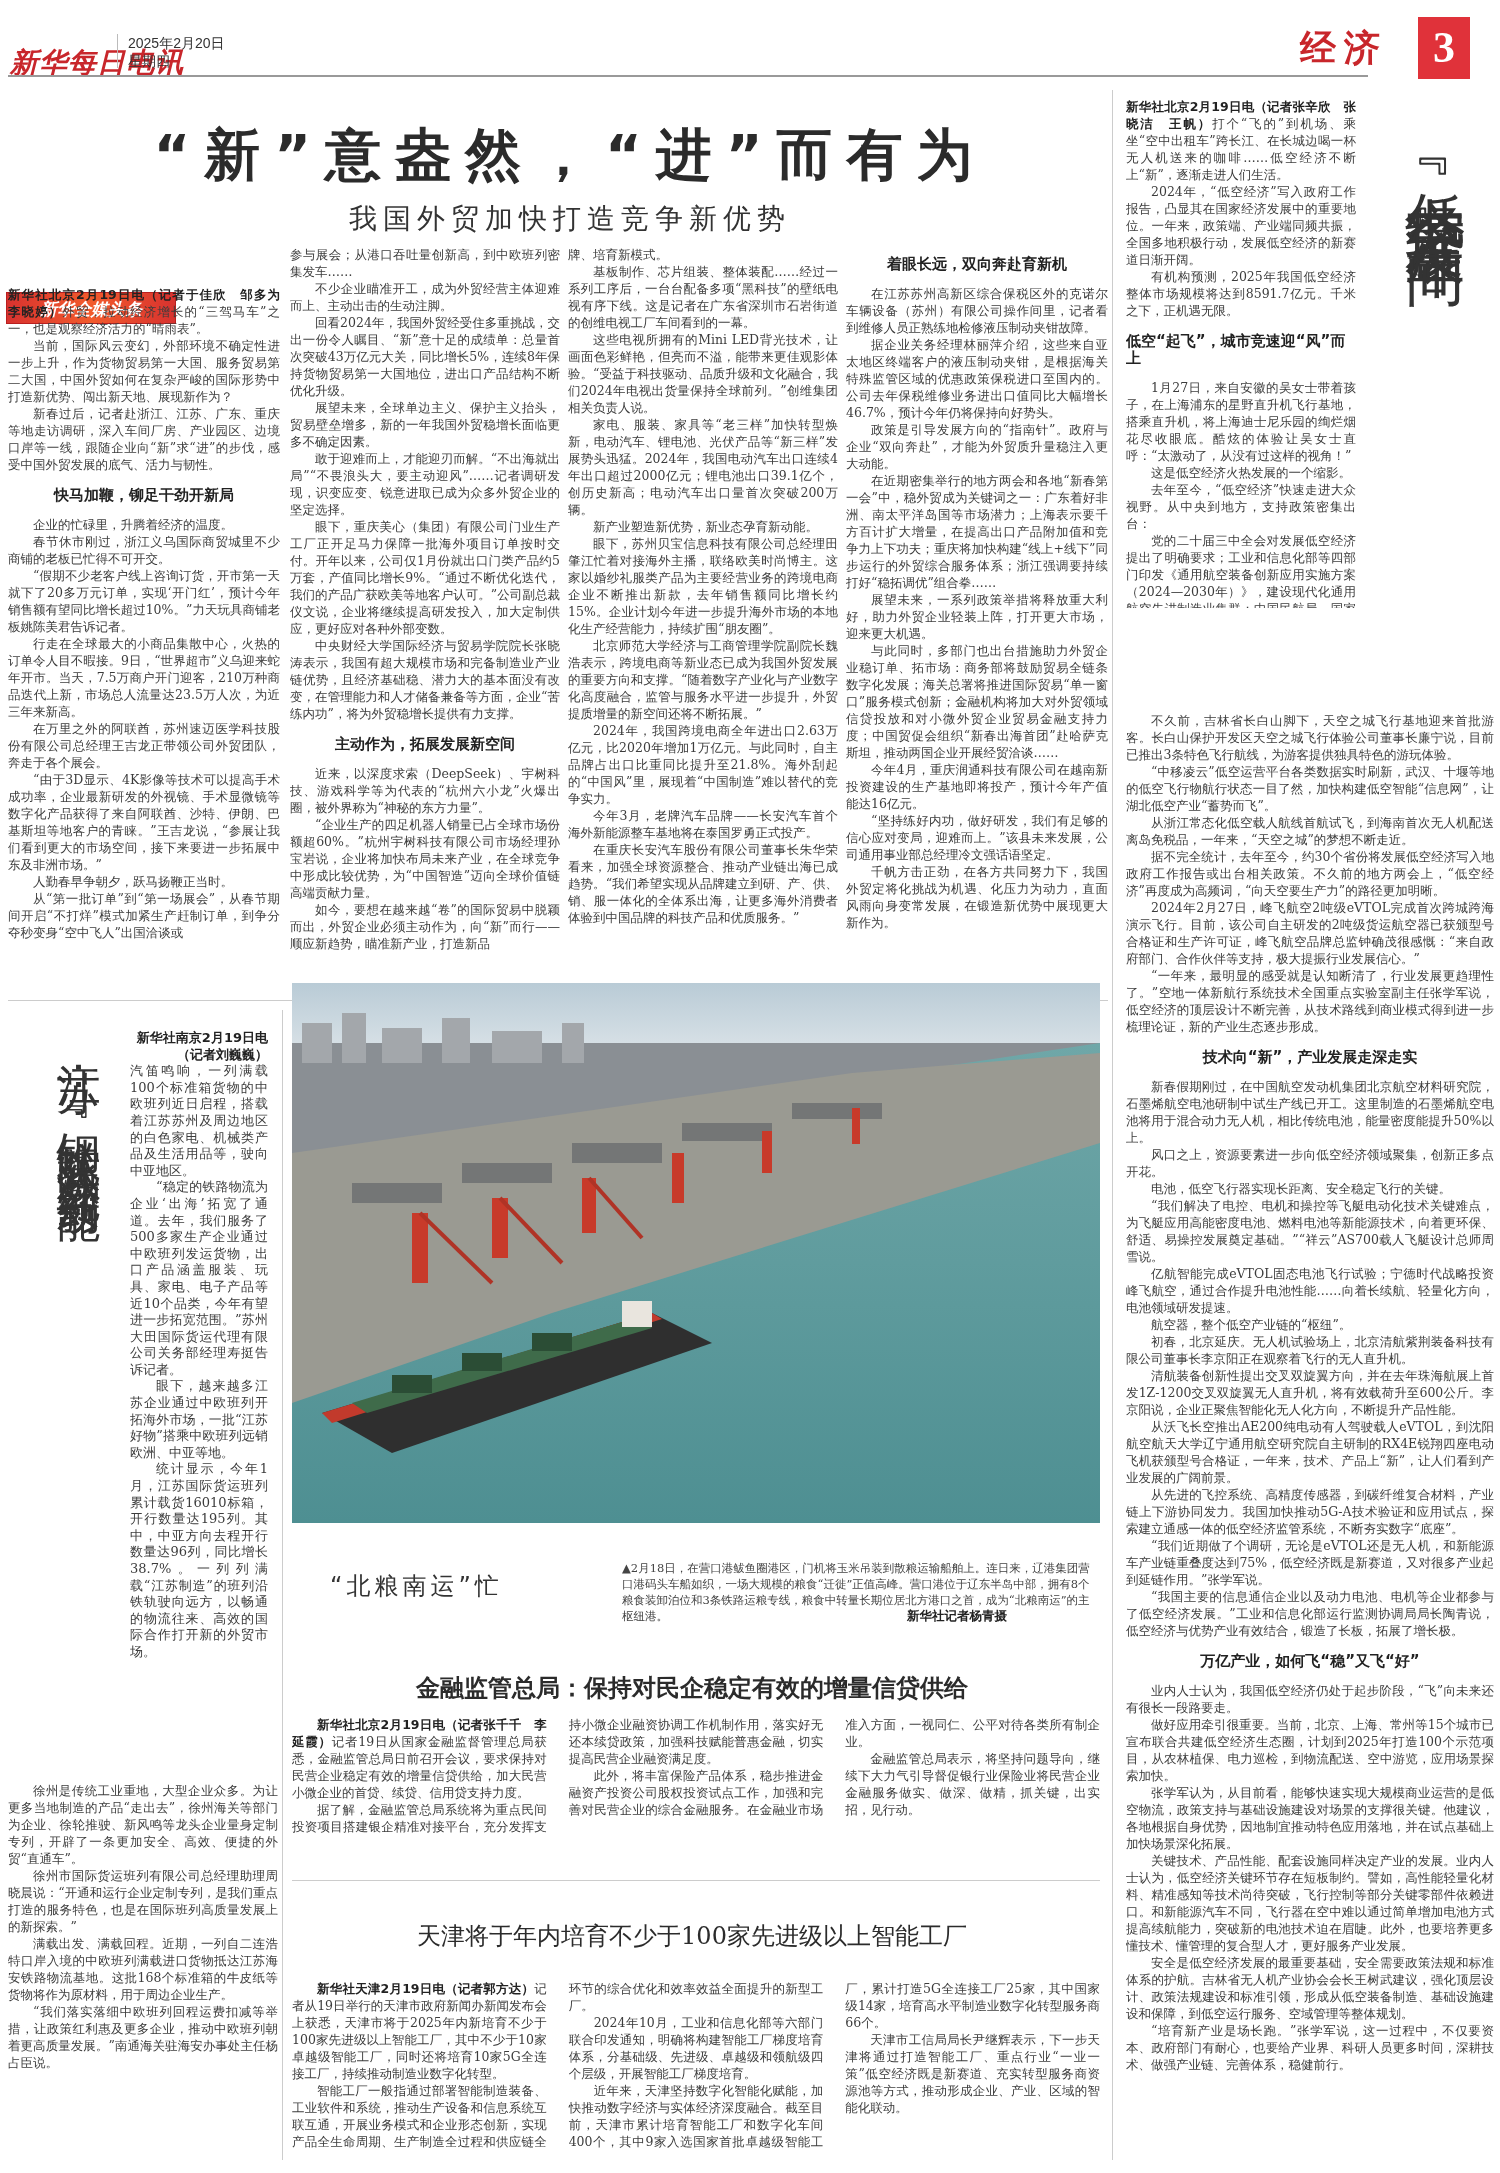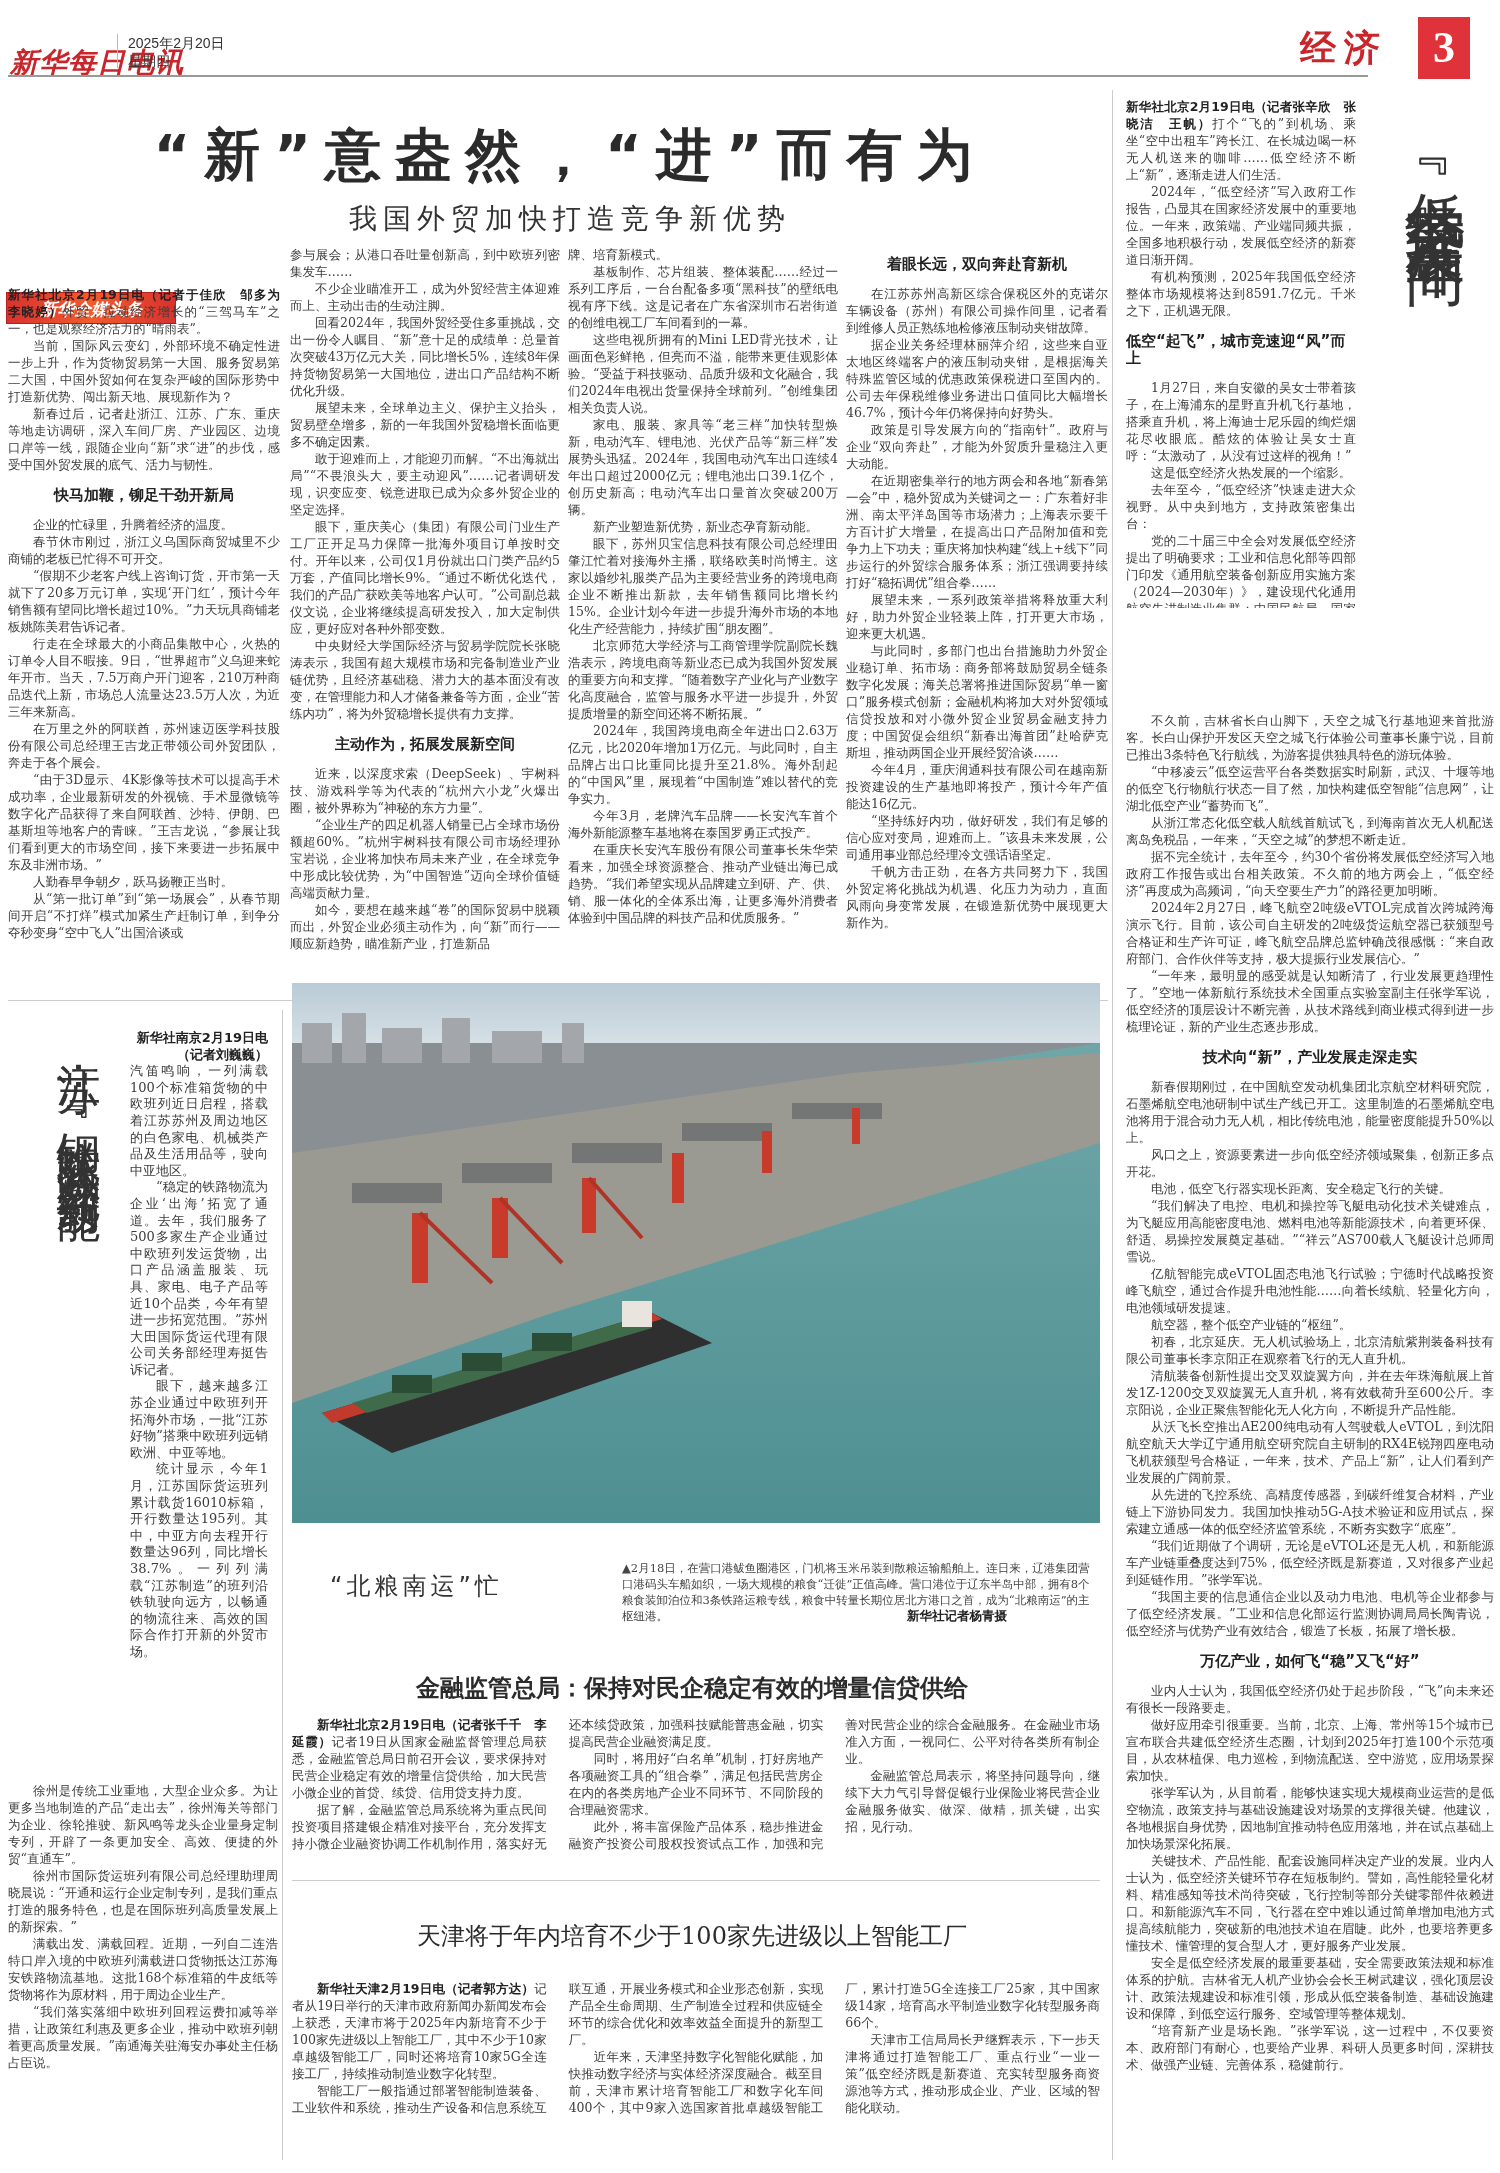--- a/index.html
+++ b/index.html
@@ -225,25 +225,25 @@
   </svg>
 </div>
 <div class="abs caption-title">“北粮南运”忙</div>
 <div class="abs caption-body">▲2月18日，在营口港鲅鱼圈港区，门机将玉米吊装到散粮运输船舶上。连日来，辽港集团营口港码头车船如织，一场大规模的粮食“迁徙”正值高峰。营口港位于辽东半岛中部，拥有8个粮食装卸泊位和3条铁路运粮专线，粮食中转量长期位居北方港口之首，成为“北粮南运”的主枢纽港。</div>
 <div class="abs caption-credit">新华社记者杨青摄</div>
 
 <div class="abs h2" style="left:292px; top:1672px; width:800px; font-size:24px;">金融监管总局：保持对民企稳定有效的增量信贷供给</div>
 <div class="abs col" style="left:292px; top:1716px; width:808px; height:150px; column-count:3; column-gap:22px;">
   <p><span class="dateline">新华社北京2月19日电（记者张千千　李延霞）</span><span>记者19日从国家金融监督管理总局获悉，金融监管总局日前召开会议，要求保持对民营企业稳定有效的增量信贷供给，加大民营小微企业的首贷、续贷、信用贷支持力度。</span></p>
   <p>据了解，金融监管总局系统将为重点民间投资项目搭建银企精准对接平台，充分发挥支持小微企业融资协调工作机制作用，落实好无还本续贷政策，加强科技赋能普惠金融，切实提高民营企业融资满足度。</p>
-  <p>同时，将用好“白名单”机制，打好房地产各项融资工具的“组合拳”，满足包括民营房企在内的各类房地产企业不同环节、不同阶段的合理融资需求。</p>
   <p>此外，将丰富保险产品体系，稳步推进金融资产投资公司股权投资试点工作，加强和完善对民营企业的综合金融服务。在金融业市场准入方面，一视同仁、公平对待各类所有制企业。</p>
   <p>金融监管总局表示，将坚持问题导向，继续下大力气引导督促银行业保险业将民营企业金融服务做实、做深、做精，抓关键，出实招，见行动。</p>
 </div>
 <div class="abs divider-h" style="left:292px; top:1880px; width:808px;"></div>
 
 <div class="abs h2" style="left:292px; top:1920px; width:800px; font-size:24px; font-weight:normal; font-family:'DejaVu Serif', serif;">天津将于年内培育不少于100家先进级以上智能工厂</div>
 <div class="abs col" style="left:292px; top:1980px; width:808px; height:185px; column-count:3; column-gap:22px;">
   <p><span class="dateline">新华社天津2月19日电（记者郭方达）</span><span>记者从19日举行的天津市政府新闻办新闻发布会上获悉，天津市将于2025年内新培育不少于100家先进级以上智能工厂，其中不少于10家卓越级智能工厂，同时还将培育10家5G全连接工厂，持续推动制造业数字化转型。</span></p>
   <p>智能工厂一般指通过部署智能制造装备、工业软件和系统，推动生产设备和信息系统互联互通，开展业务模式和企业形态创新，实现产品全生命周期、生产制造全过程和供应链全环节的综合优化和效率效益全面提升的新型工厂。</p>
+  <p>2024年10月，工业和信息化部等六部门联合印发通知，明确将构建智能工厂梯度培育体系，分基础级、先进级、卓越级和领航级四个层级，开展智能工厂梯度培育。</p>
   <p>近年来，天津坚持数字化智能化赋能，加快推动数字经济与实体经济深度融合。截至目前，天津市累计培育智能工厂和数字化车间400个，其中9家入选国家首批卓越级智能工厂，累计打造5G全连接工厂25家，其中国家级14家，培育高水平制造业数字化转型服务商66个。</p>
   <p>天津市工信局局长尹继辉表示，下一步天津将通过打造智能工厂、重点行业“一业一策”低空经济既是新赛道、充实转型服务商资源池等方式，推动形成企业、产业、区域的智能化联动。</p>
 </div>
 
 </body></html>

